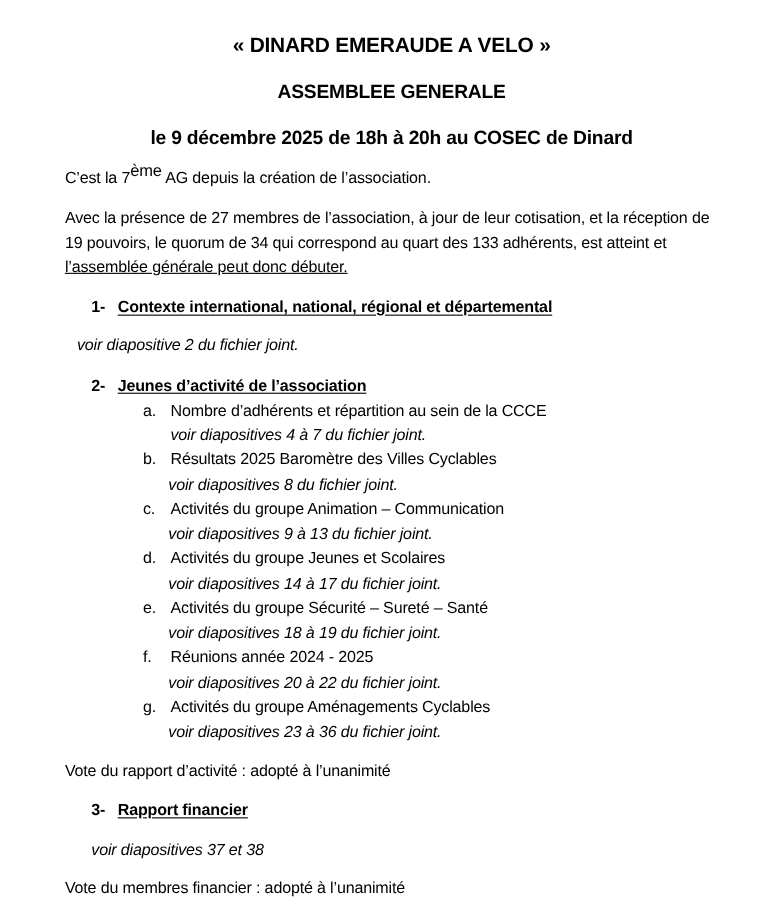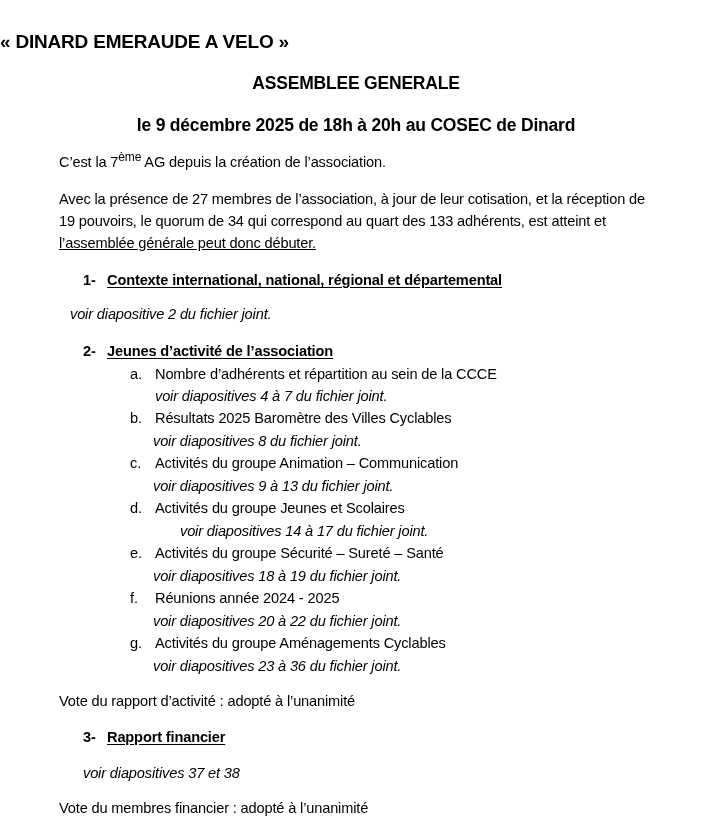--- a/index.html
+++ b/index.html
@@ -23,21 +23,21 @@
       height: 830px;
     }
     .abs {
       position: absolute;
       white-space: nowrap;
       line-height: 1;
     }
     .title {
       left: 0;
       width: 712px;
-      text-align: left;
+      text-align: center;
       font-weight: bold;
       font-size: 19px;
       letter-spacing: -0.2px;
     }
     .subtitle {
       left: 0;
       width: 712px;
       text-align: center;
       font-weight: bold;
       font-size: 17.5px;
@@ -61,21 +61,21 @@
     }
     .section-head .label {
       text-decoration: underline;
       text-underline-offset: 2px;
     }
     .sub-item .letter {
       display: inline-block;
       width: 25px;
     }
     sup {
-      font-size: 12px;
+      font-size: 15px;
       vertical-align: 6px;
       line-height: 0;
     }
   </style>
 </head>
 <body>
 
 <div class="page">
 
   <div class="abs title" style="top:32px;">« DINARD EMERAUDE A VELO »</div>
@@ -110,21 +110,21 @@
   <div class="abs body-text italic" style="left:153px; top:434px;">voir diapositives 8 du fichier joint.</div>
 
   <div class="abs body-text sub-item" style="left:130px; top:456px;">
     <span class="letter">c.</span><span>Activités du groupe Animation – Communication</span>
   </div>
   <div class="abs body-text italic" style="left:153px; top:479px;">voir diapositives 9 à 13 du fichier joint.</div>
 
   <div class="abs body-text sub-item" style="left:130px; top:501px;">
     <span class="letter">d.</span><span>Activités du groupe Jeunes et Scolaires</span>
   </div>
-  <div class="abs body-text italic" style="left:153px; top:524px;margin-left:27px;">voir diapositives 14 à 17 du fichier joint.</div>
+  <div class="abs body-text italic" style="left:153px; top:524px;">voir diapositives 14 à 17 du fichier joint.</div>
 
   <div class="abs body-text sub-item" style="left:130px; top:546px;">
     <span class="letter">e.</span><span>Activités du groupe Sécurité – Sureté – Santé</span>
   </div>
   <div class="abs body-text italic" style="left:153px; top:569px;">voir diapositives 18 à 19 du fichier joint.</div>
 
   <div class="abs body-text sub-item" style="left:130px; top:591px;">
     <span class="letter">f.</span><span>Réunions année 2024 - 2025</span>
   </div>
   <div class="abs body-text italic" style="left:153px; top:614px;">voir diapositives 20 à 22 du fichier joint.</div>

